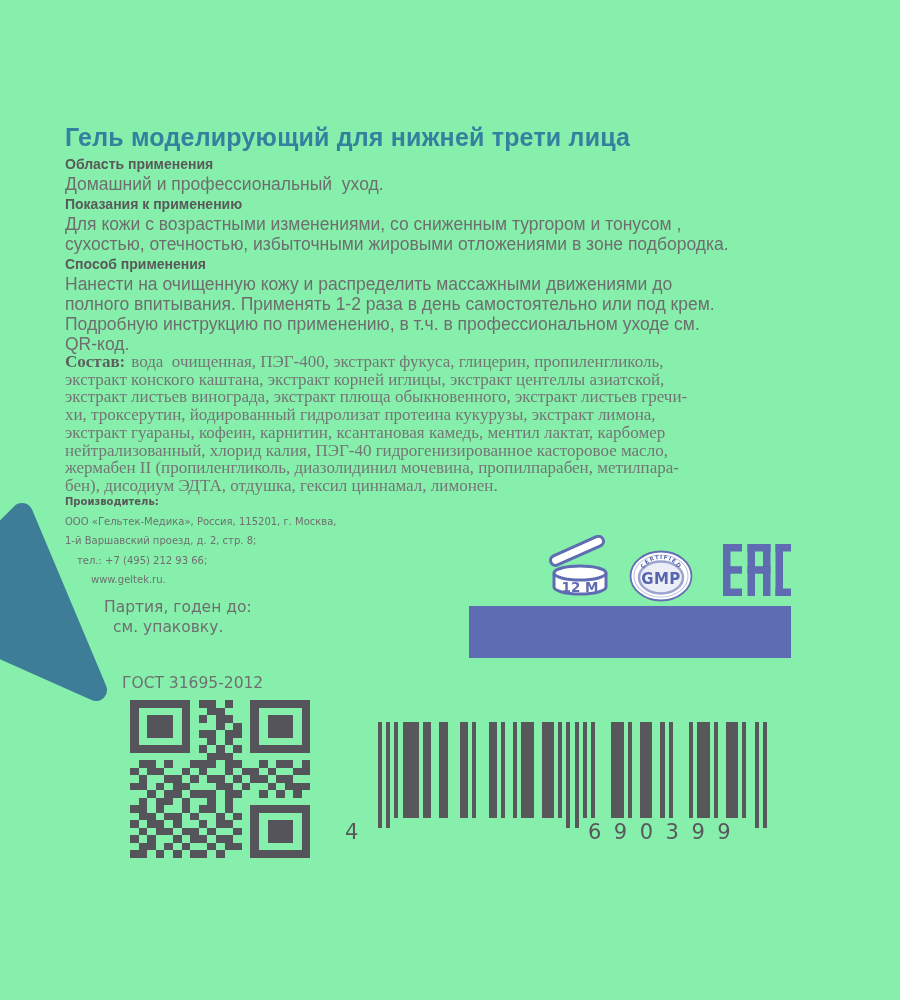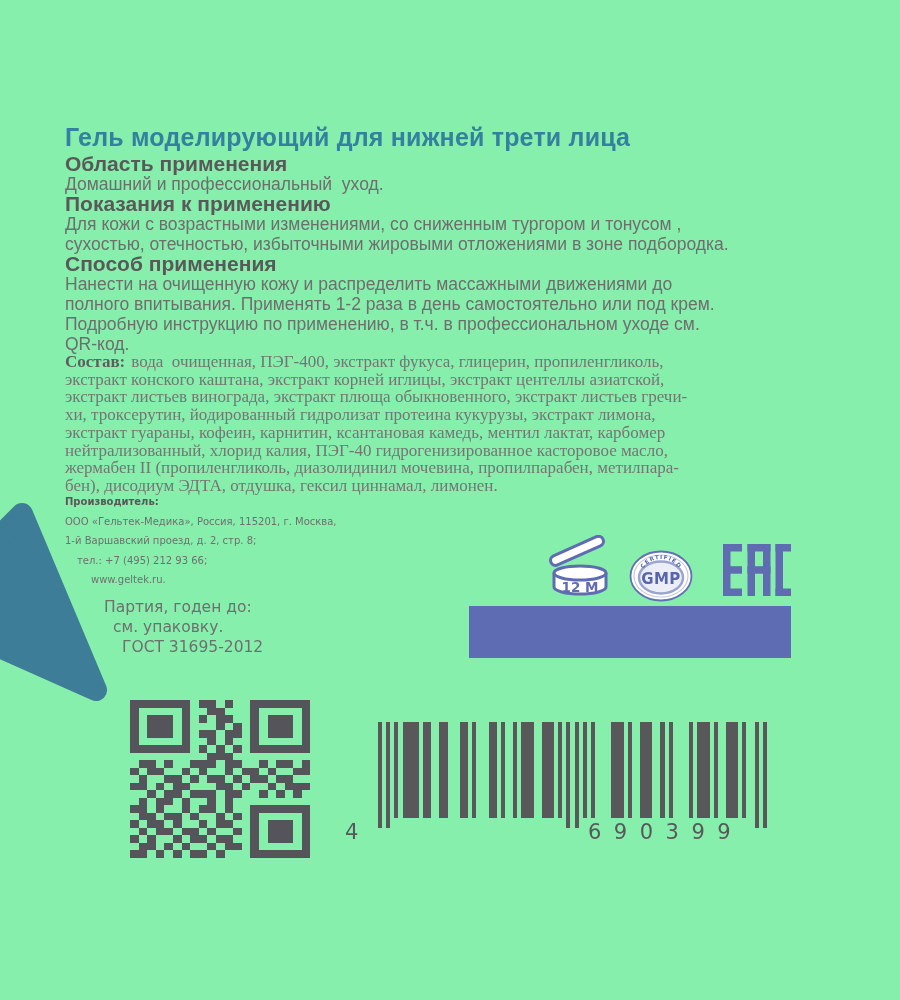--- a/index.html
+++ b/index.html
@@ -3,40 +3,40 @@
 <meta charset="utf-8">
 <style>
   html,body{margin:0;padding:0;background:#ffffff;}
   .page{
     position:relative;width:900px;height:1000px;background:#86efac;overflow:hidden;
     font-family:"Liberation Sans",sans-serif;
   }
   
   .toptext{position:absolute;left:65px;top:124px;width:800px;}
   .label-title{font-size:25px;line-height:27px;font-weight:700;color:#34809f;letter-spacing:.2px;margin-bottom:3px;white-space:pre-wrap;}
-  .sec-header{font-size:21px;line-height:20px;font-weight:700;color:#595959;white-space:pre-wrap;}
+  .sec-header{font-size:14px;line-height:20px;font-weight:700;color:#595959;white-space:pre-wrap;}
   .body-line{font-size:17.5px;line-height:20px;color:#6e6e6e;white-space:pre-wrap;}
   
   .composition{position:absolute;left:65px;top:353px;width:780px;
     font-family:Liberation Serif, serif;font-size:17px;line-height:17.7px;color:#757575;}
   .comp-line{white-space:pre-wrap;}
   .comp-label{font-weight:700;color:#5e5e5e;margin-right:6px;}
   
   .manufacturer{position:absolute;left:65px;top:492px;
     font-family:"DejaVu Sans",sans-serif;font-size:10px;line-height:19.6px;color:#6f6f6f;}
   .man-label{font-weight:700;color:#585858;}
   .man-lines .man-line{white-space:pre-wrap;}
   .man-lines .man-line:nth-child(3){margin-left:12px;}
   .man-lines .man-line:nth-child(4){margin-left:26px;}
   
   .batch{position:absolute;left:104px;top:598px;
     font-family:"DejaVu Sans",sans-serif;font-size:15.5px;line-height:19.8px;color:#6f6f6f;}
   .batch .batch-line{white-space:pre-wrap;}
   .batch .batch-line:nth-child(2){margin-left:9px;}
-  .batch .batch-line:nth-child(3){margin-left:18px;}
+  .batch .batch-line:nth-child(3){margin-left:18px;margin-top:36px;}
   
   .swoosh{position:absolute;left:0;top:0;pointer-events:none;}
   
   .jar-icon{position:absolute;left:544px;top:535px;}
   .gmp-seal{position:absolute;left:629px;top:550px;}
   .eac-mark{position:absolute;left:723px;top:544px;}
   .banner{position:absolute;left:469px;top:606px;width:322px;height:52px;background:#5e6db3;}
   
   .qr{position:absolute;left:130px;top:700px;}
   .qr-row{display:flex;height:7.5px;}

